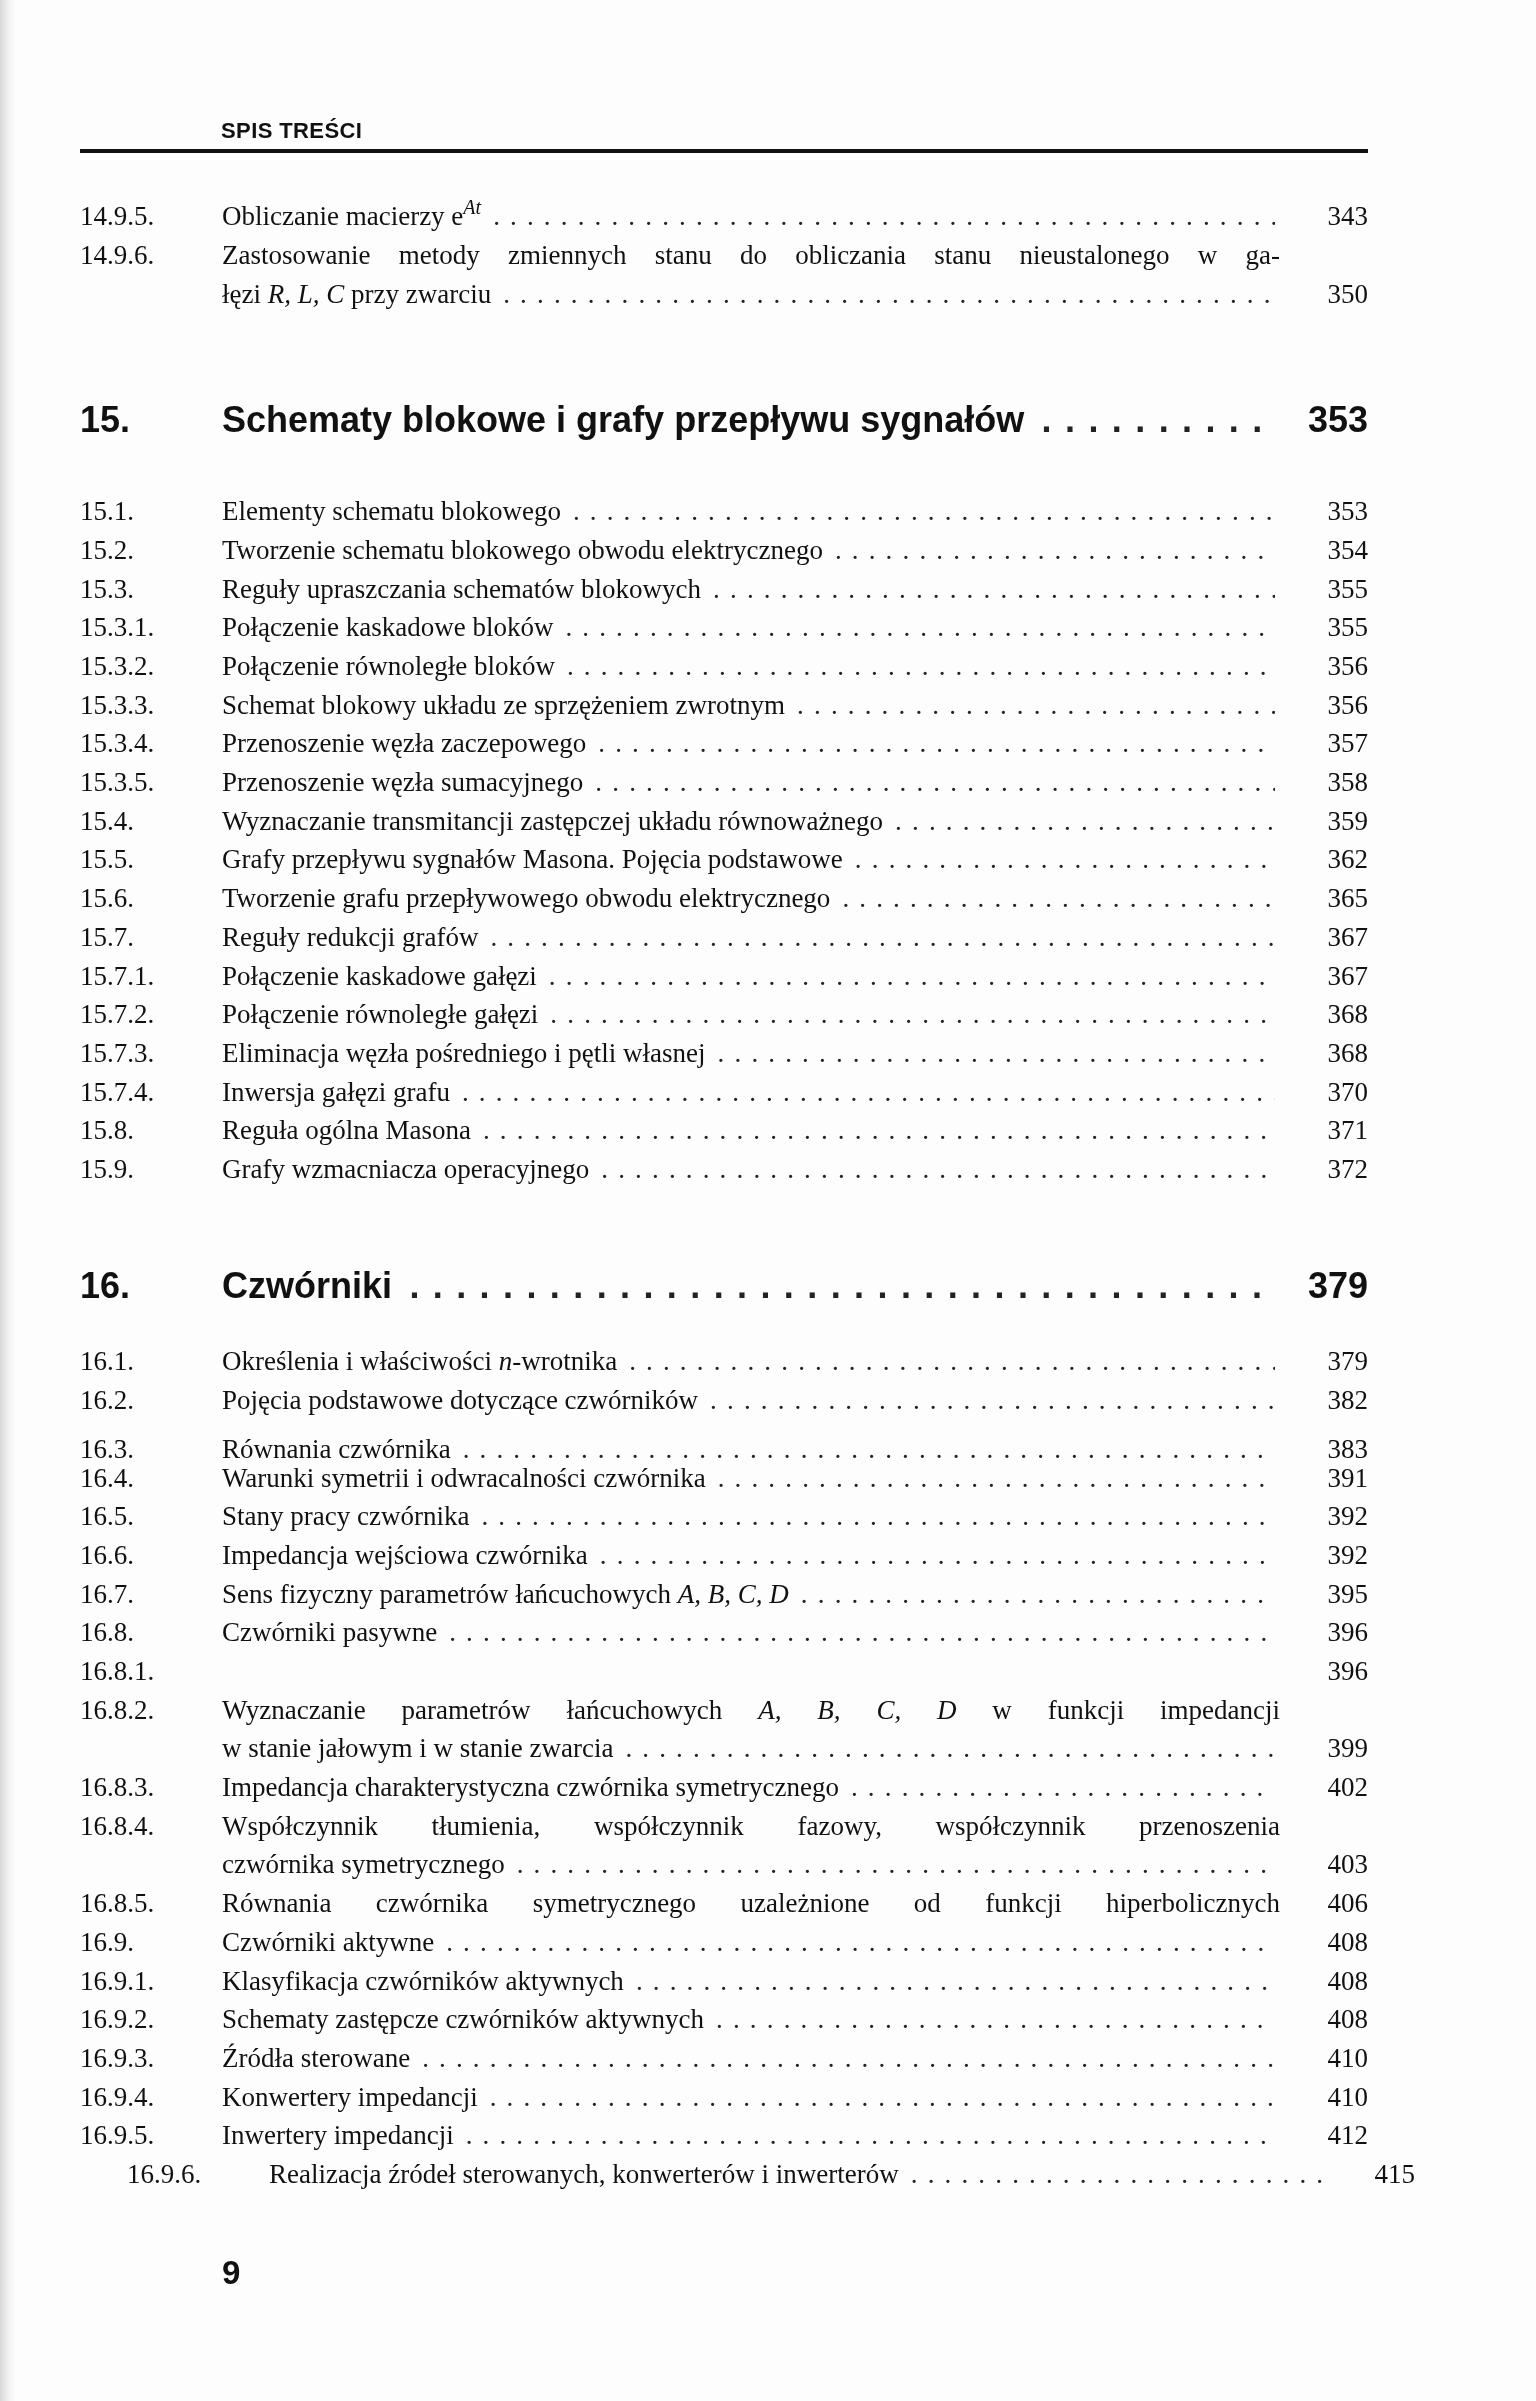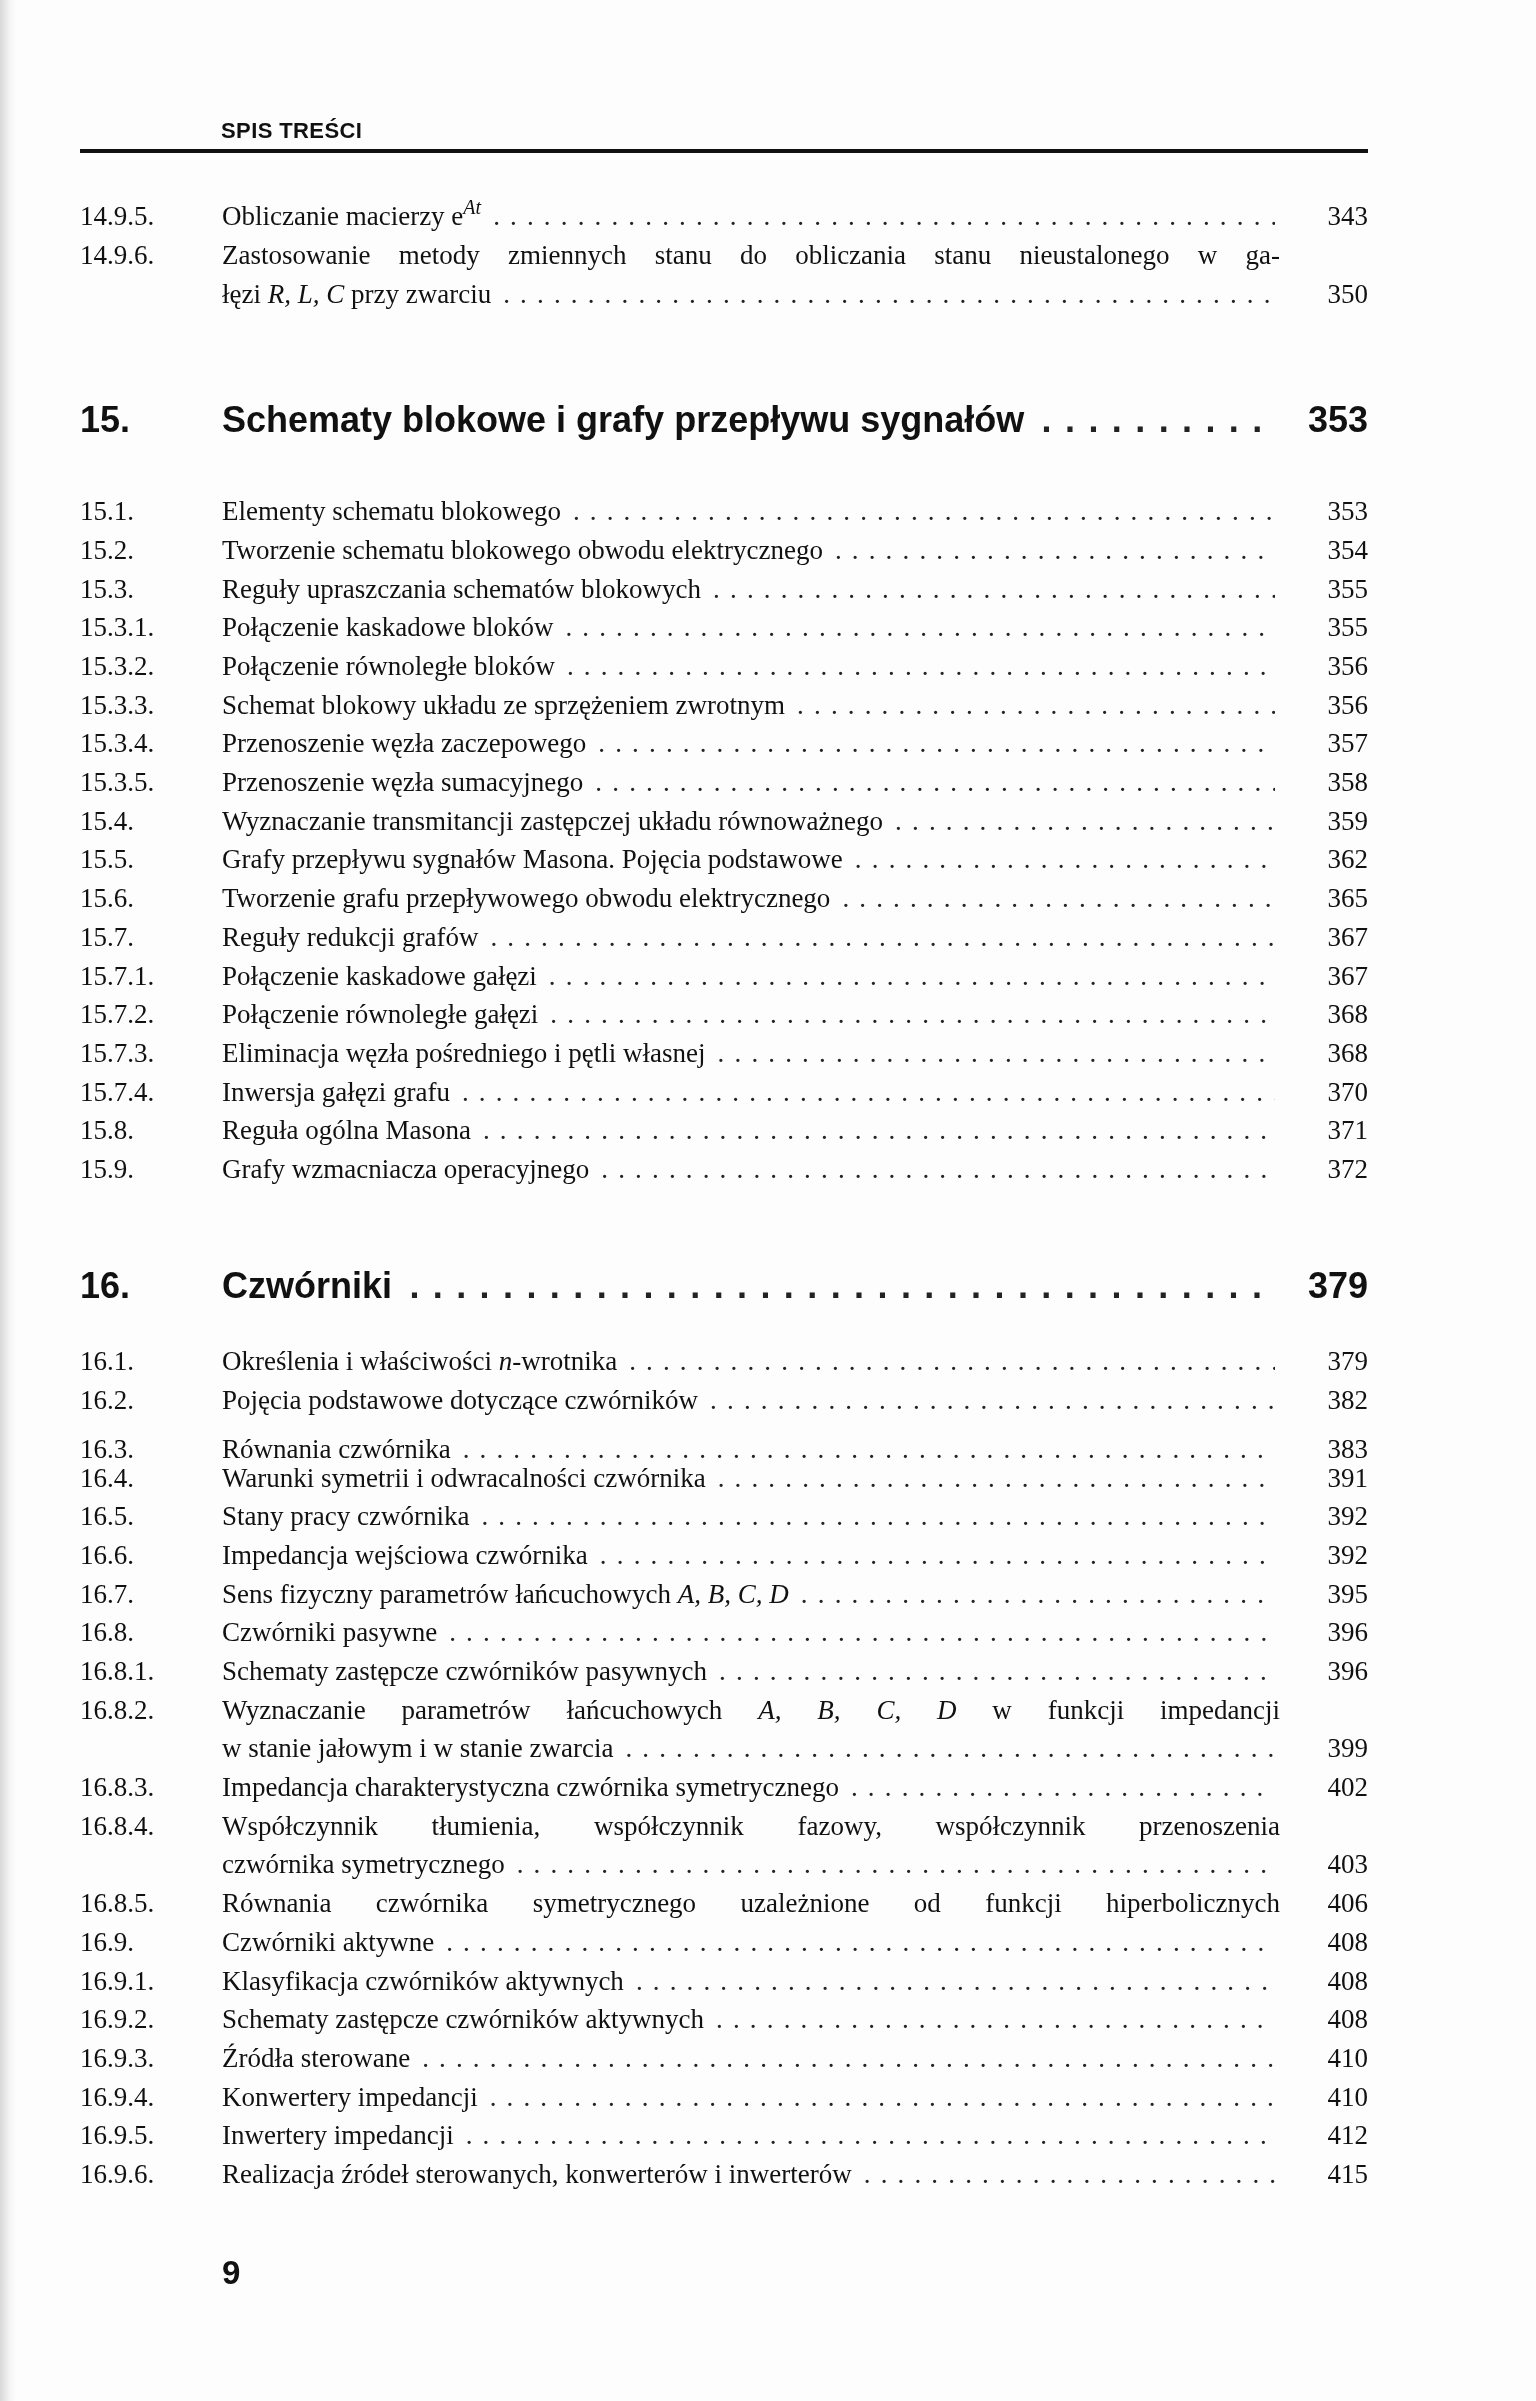--- a/index.html
+++ b/index.html
@@ -286,24 +286,20 @@
         <div class="row" style="top: 1617px;">
           <span class="num">16.8.</span>
           <div class="line">
             <span class="txt">Czwórniki pasywne</span>
             <span class="dots"></span>
           </div>
           <span class="page-no">396</span>
         </div>
         <div class="row" style="top: 1656px;">
           <span class="num">16.8.1.</span>
-          <div class="line">
-            <span class="txt">Schematy zastępcze czwórników pasywnych</span>
-            <span class="dots"></span>
-          </div>
           <span class="page-no">396</span>
         </div>
         <div class="row" style="top: 1695px;">
           <span class="num">16.8.2.</span>
           <div class="line full">
             <span class="txt"><span>Wyznaczanie parametrów łańcuchowych </span><i>A, B, C, D</i><span> w funkcji impedancji</span></span>
           </div>
         </div>
         <div class="row" style="top: 1733px;">
           <div class="line">
@@ -381,21 +377,21 @@
           <span class="page-no">410</span>
         </div>
         <div class="row" style="top: 2120px;">
           <span class="num">16.9.5.</span>
           <div class="line">
             <span class="txt">Inwertery impedancji</span>
             <span class="dots"></span>
           </div>
           <span class="page-no">412</span>
         </div>
-        <div class="row" style="top: 2159px;">
+        <div class="row" style="top: 2159px; margin-left: 47px;">
           <span class="num">16.9.6.</span>
           <div class="line">
             <span class="txt">Realizacja źródeł sterowanych, konwerterów i inwerterów</span>
             <span class="dots"></span>
           </div>
           <span class="page-no">415</span>
         </div>
       </div>
   </div>
 

